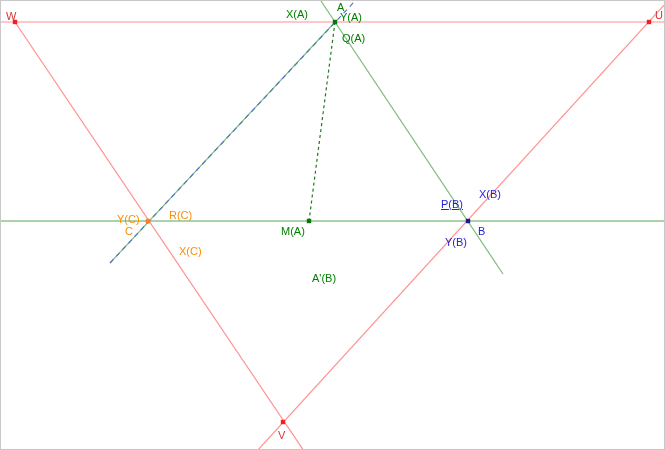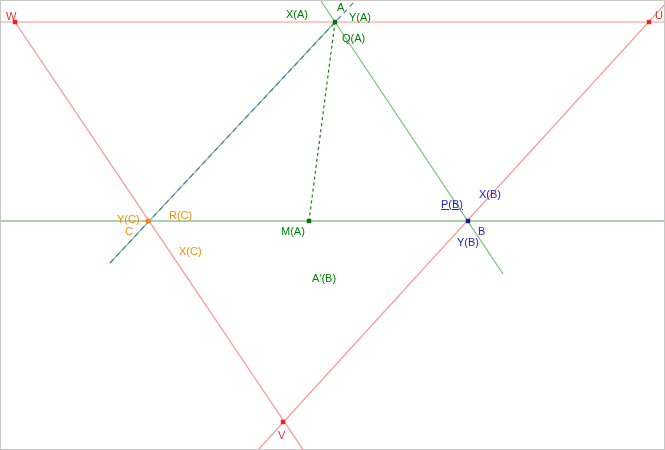--- a/index.html
+++ b/index.html
@@ -59,26 +59,26 @@
       <rect x="464.8" y="217.8" width="4.4" height="4.4" fill="#1a1a99"></rect>
       <circle cx="147" cy="220" r="2.6" fill="#ff7f27"></circle>
       <rect x="305.8" y="217.8" width="4.4" height="4.4" fill="#067806"></rect>
     </svg>
   <div class="labels-layer">
       <div class="pt-label" style="left: 5px; top: 10px; color: rgb(221, 51, 51);">W</div>
       <div class="pt-label" style="left: 654px; top: 9px; color: rgb(221, 51, 51);">U</div>
       <div class="pt-label" style="left: 277px; top: 429px; color: rgb(221, 51, 51);">V</div>
       <div class="pt-label" style="left: 336px; top: 1px; color: rgb(0, 128, 0);">A</div>
       <div class="pt-label" style="left: 285px; top: 8px; color: rgb(0, 128, 0);">X(A)</div>
-      <div class="pt-label" style="left: 348px; top: 11px; color: rgb(0, 128, 0);">Y(A)</div>
+      <div class="pt-label" style="left: 339px; top: 11px; color: rgb(0, 128, 0);">Y(A)</div>
       <div class="pt-label" style="left: 341px; top: 32px; color: rgb(0, 128, 0); text-align: center;">Q(A)</div>
       <div class="pt-label" style="left: 440px; top: 198px; color: rgb(35, 35, 217); text-decoration: underline;">P(B)</div>
       <div class="pt-label" style="left: 478px; top: 188px; color: rgb(35, 35, 217);">X(B)</div>
       <div class="pt-label" style="left: 477px; top: 225px; color: rgb(35, 35, 217);">B</div>
-      <div class="pt-label" style="left: 456px; top: 236px; color: rgb(35, 35, 217);">Y(B)</div>
+      <div class="pt-label" style="left: 444px; top: 236px; color: rgb(35, 35, 217);">Y(B)</div>
       <div class="pt-label" style="left: 116px; top: 213px; color: rgb(255, 140, 0);">Y(C)</div>
       <div class="pt-label" style="left: 168px; top: 209px; color: rgb(255, 140, 0);">R(C)</div>
       <div class="pt-label" style="left: 124px; top: 225px; color: rgb(255, 140, 0);">C</div>
       <div class="pt-label" style="left: 134px; top: 245px; color: rgb(255, 140, 0); margin-left: 44px;">X(C)</div>
       <div class="pt-label" style="left: 280px; top: 225px; color: rgb(0, 128, 0); text-align: center;">M(A)</div>
       <div class="pt-label" style="left: 311px; top: 225px; color: rgb(0, 128, 0); margin-top: 47px;">A'(B)</div>
     </div>
 </div>
 
 </body></html>

